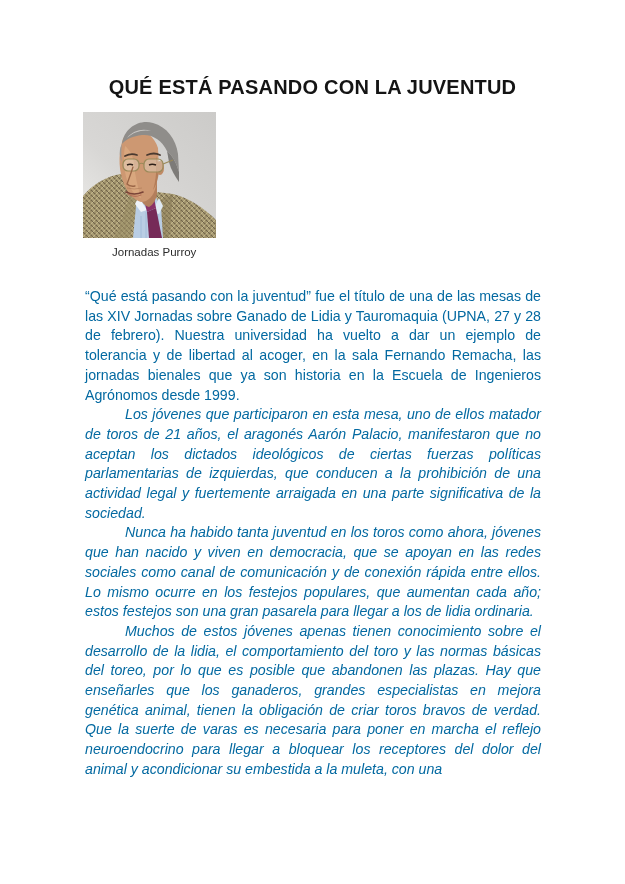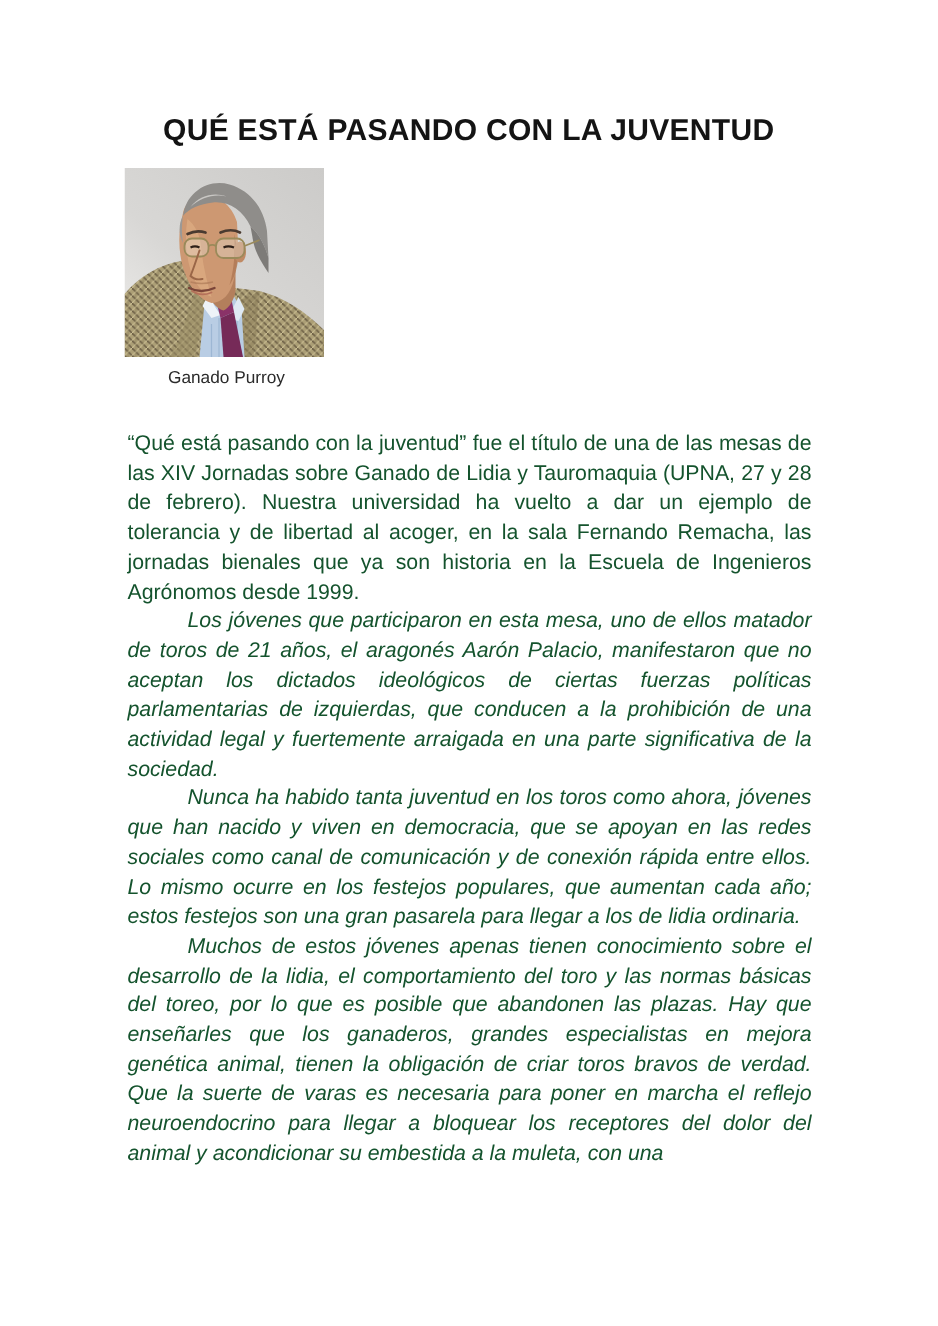--- a/index.html
+++ b/index.html
@@ -39,21 +39,21 @@
     font-size: 11.5px;
     color: #2b2b2b;
   }
   .doc-body {
     position: absolute;
     left: 85px;
     top: 287px;
     width: 456px;
     font-size: 14.2px;
     line-height: 19.7px;
-    color: #14532d;
+    color: #0369a1;
     text-align: justify;
   }
   .doc-body p { margin: 0; }
   .doc-body p.indented { text-indent: 40px; font-style: italic; }
 </style>
 </head>
 <body>
 
 <div class="page">
 
@@ -136,21 +136,21 @@
       <path d="M50,55 C48,61 46,67 44,72 Q47,75 52,74" stroke="#9a6647" stroke-width="1.3" fill="none" stroke-linecap="round"></path>
 
       <g>
         <path d="M43,80 Q51,84 60,80" stroke="#7a4438" stroke-width="1.6" fill="none" stroke-linecap="round"></path>
         <path d="M45,82 Q51,86 58,83" stroke="#b5715a" stroke-width="1.2" fill="none" stroke-linecap="round"></path>
         <path d="M44,76 Q51,78 59,76" stroke="#ae7a58" stroke-width="0.9" fill="none" opacity="0.7"></path>
       </g>
     </svg>
   </div>
 
-  <div class="photo-caption">Ganado Purroy</div>
+  <div class="photo-caption">Jornadas Purroy</div>
 
   <div class="doc-body">
     <p>“Qué está pasando con la juventud” fue el título de una de las mesas de las XIV Jornadas sobre Ganado de Lidia y Tauromaquia (UPNA, 27 y 28 de febrero). Nuestra universidad ha vuelto a dar un ejemplo de tolerancia y de libertad al acoger, en la sala Fernando Remacha, las jornadas bienales que ya son historia en la Escuela de Ingenieros Agrónomos desde 1999.</p>
     <p class="indented">Los jóvenes que participaron en esta mesa, uno de ellos matador de toros de 21 años, el aragonés Aarón Palacio, manifestaron que no aceptan los dictados ideológicos de ciertas fuerzas políticas parlamentarias de izquierdas, que conducen a la prohibición de una actividad legal y fuertemente arraigada en una parte significativa de la sociedad.</p>
     <p class="indented">Nunca ha habido tanta juventud en los toros como ahora, jóvenes que han nacido y viven en democracia, que se apoyan en las redes sociales como canal de comunicación y de conexión rápida entre ellos. Lo mismo ocurre en los festejos populares, que aumentan cada año; estos festejos son una gran pasarela para llegar a los de lidia ordinaria.</p>
     <p class="indented">Muchos de estos jóvenes apenas tienen conocimiento sobre el desarrollo de la lidia, el comportamiento del toro y las normas básicas del toreo, por lo que es posible que abandonen las plazas. Hay que enseñarles que los ganaderos, grandes especialistas en mejora genética animal, tienen la obligación de criar toros bravos de verdad. Que la suerte de varas es necesaria para poner en marcha el reflejo neuroendocrino para llegar a bloquear los receptores del dolor del animal y acondicionar su embestida a la muleta, con una</p>
   </div>
 
 </div>
 

